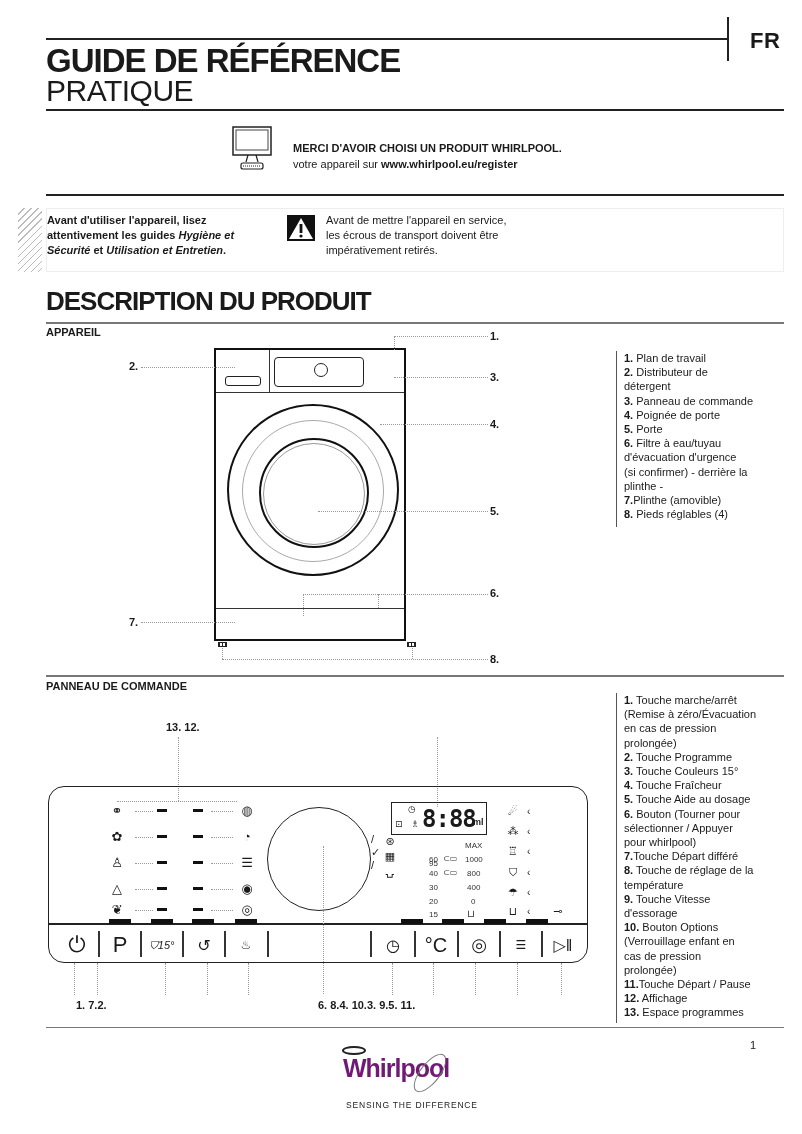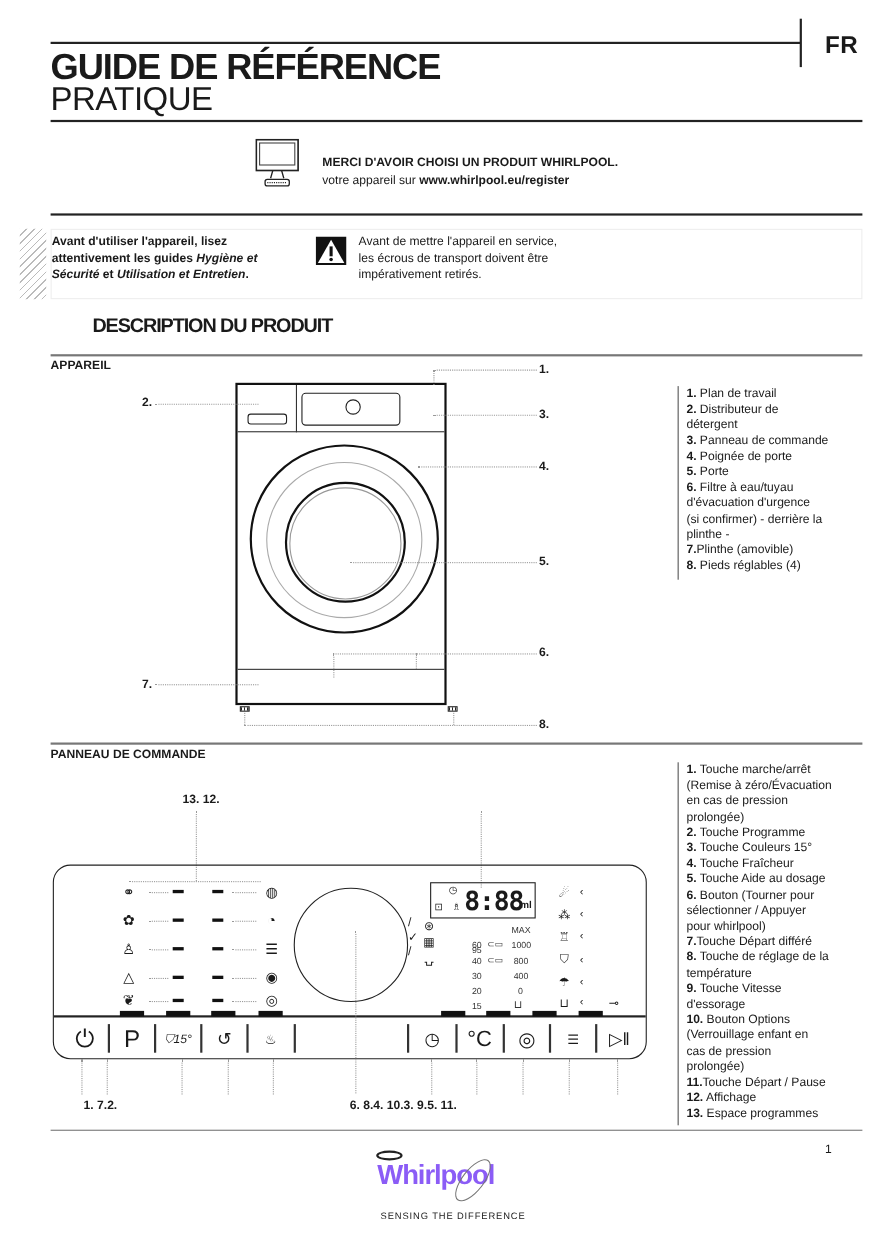--- a/index.html
+++ b/index.html
@@ -17,21 +17,21 @@
   #register .monitor { position: absolute; left: 0; top: 2px; width: 40px; height: 46px; }
   #register .txt { position: absolute; left: 61px; top: 16px; font-size: 11px; line-height: 16px; width: 360px; }
   #register .h { font-weight: bold; font-size: 11px; }
 
   #notice { left: 46px; top: 208px; width: 738px; height: 64px; border: 1px solid #eee; }
   #notice-hatch { left: 18px; top: 208px; width: 24px; height: 64px;
     background: repeating-linear-gradient(135deg, transparent 0 4px, #bbb 4px 5px); }
   .notice-col { position: absolute; font-size: 11px; line-height: 15px; top: 4px; }
   #warn-icon { position: absolute; left: 240px; top: 6px; width: 28px; height: 26px; }
 
-  #desc-title { left: 46px; top: 286px; font-size: 18px; font-weight: bold; letter-spacing: -1px; margin-left: 38px; }
+  #desc-title { left: 46px; top: 286px; font-size: 26px; font-weight: bold; letter-spacing: -1px; }
   .subhead { font-size: 11px; font-weight: bold; }
 
   .callout { position: absolute; font-size: 11px; font-weight: bold; }
   .dots-h { position: absolute; border-top: 1px dotted #999; height: 0; }
   .dots-v { position: absolute; border-left: 1px dotted #999; width: 0; }
 
   .legend { position: absolute; font-size: 11px; line-height: 14.2px; border-left: 1px solid #555; padding-left: 7px; }
   .legend .row b { font-weight: bold; }
 
   
@@ -65,21 +65,21 @@
   #dial { position: absolute; left: 218px; top: 20px; width: 104px; height: 104px; border: 1.5px solid #222; border-radius: 50%; }
   #lcd { position: absolute; left: 342px; top: 15px; width: 96px; height: 33px; border: 1.5px solid #222; }
   #lcd .digits { position: absolute; left: 30px; top: 3px; font-family: "DejaVu Sans Mono", monospace; font-size: 24px; font-weight: bold; letter-spacing: -1px; line-height: 26px; }
   #lcd .ml { position: absolute; left: 81px; top: 14px; font-size: 9px; font-weight: bold; }
   .scale { position: absolute; font-size: 8px; color: #333; }
   .opt-ico { position: absolute; font-size: 11px; width: 18px; text-align: center; }
   .chev { position: absolute; font-size: 10px; }
   .lbl-small { font-size: 11px; font-weight: bold; position: absolute; }
 
   #logo { left: 340px; top: 1046px; width: 124px; height: 42px; }
-  #logo .word { position: absolute; left: 3px; top: 8px; font-size: 25px; font-weight: bold; letter-spacing: -1px; color: #8b5cf6; }
+  #logo .word { position: absolute; left: 3px; top: 8px; font-size: 25px; font-weight: bold; letter-spacing: -1px; color: #701a75; }
   #logo .swirl { position: absolute; left: 2px; top: 0; width: 24px; height: 9px; border: 2px solid #222; border-radius: 50%; }
   #logo .ring { position: absolute; left: 80px; top: 4px; width: 20px; height: 46px; border: 1.2px solid #777; border-radius: 50%; transform: rotate(38deg); }
   #tagline { left: 346px; top: 1100px; font-size: 8.5px; letter-spacing: 0.8px; color: #222; }
   #page-num { left: 750px; top: 1039px; font-size: 11px; }
 </style>
 </head>
 <body>
 
 <div class="rule" style="left:46px; top:38px; width:682px; height:2px;"></div>
 <div class="rule" style="left:727px; top:17px; width:1.5px; height:44px;"></div>

